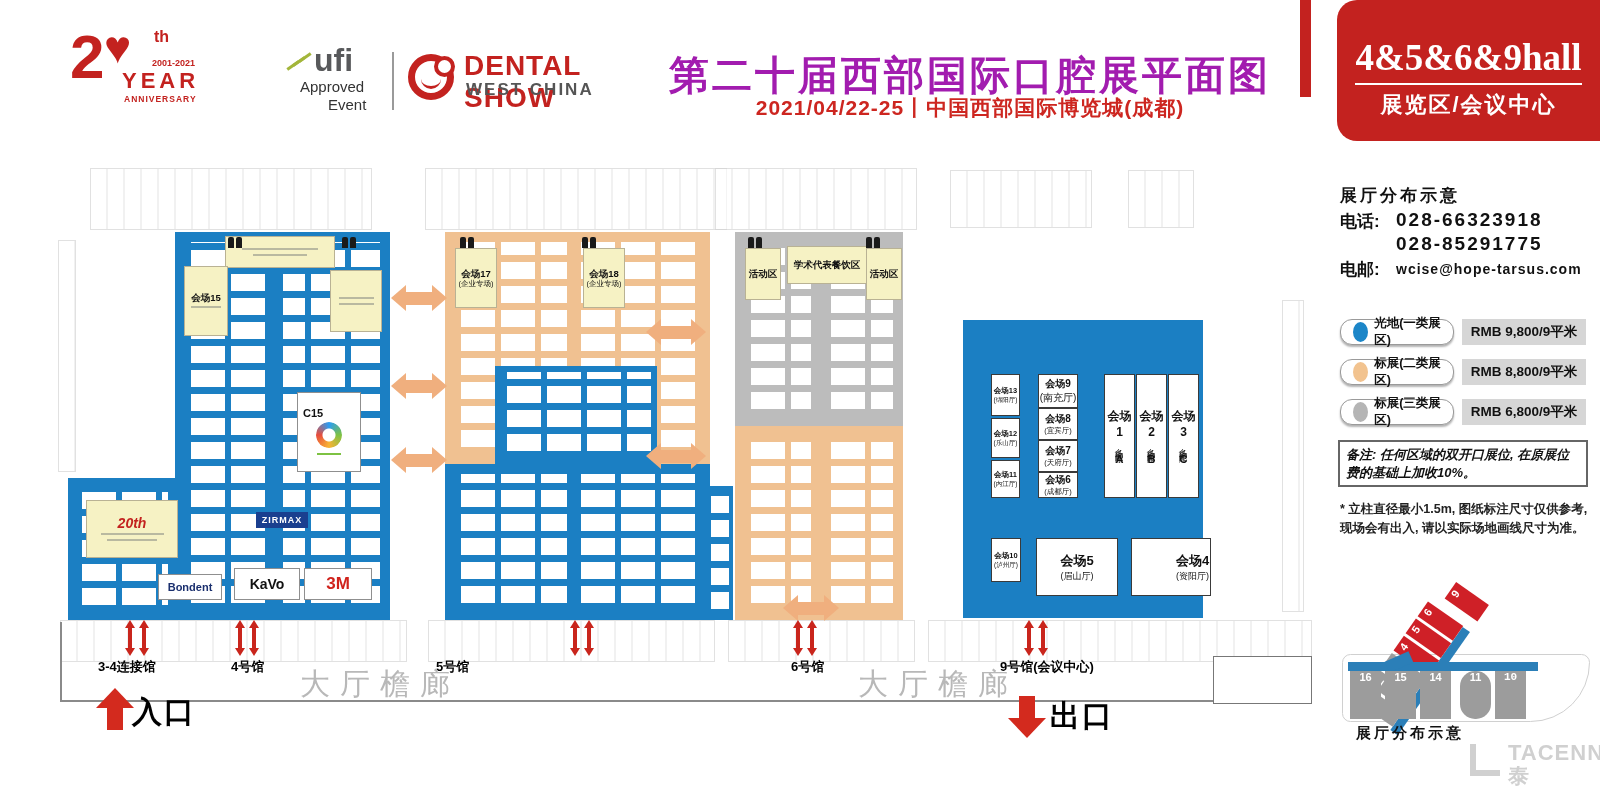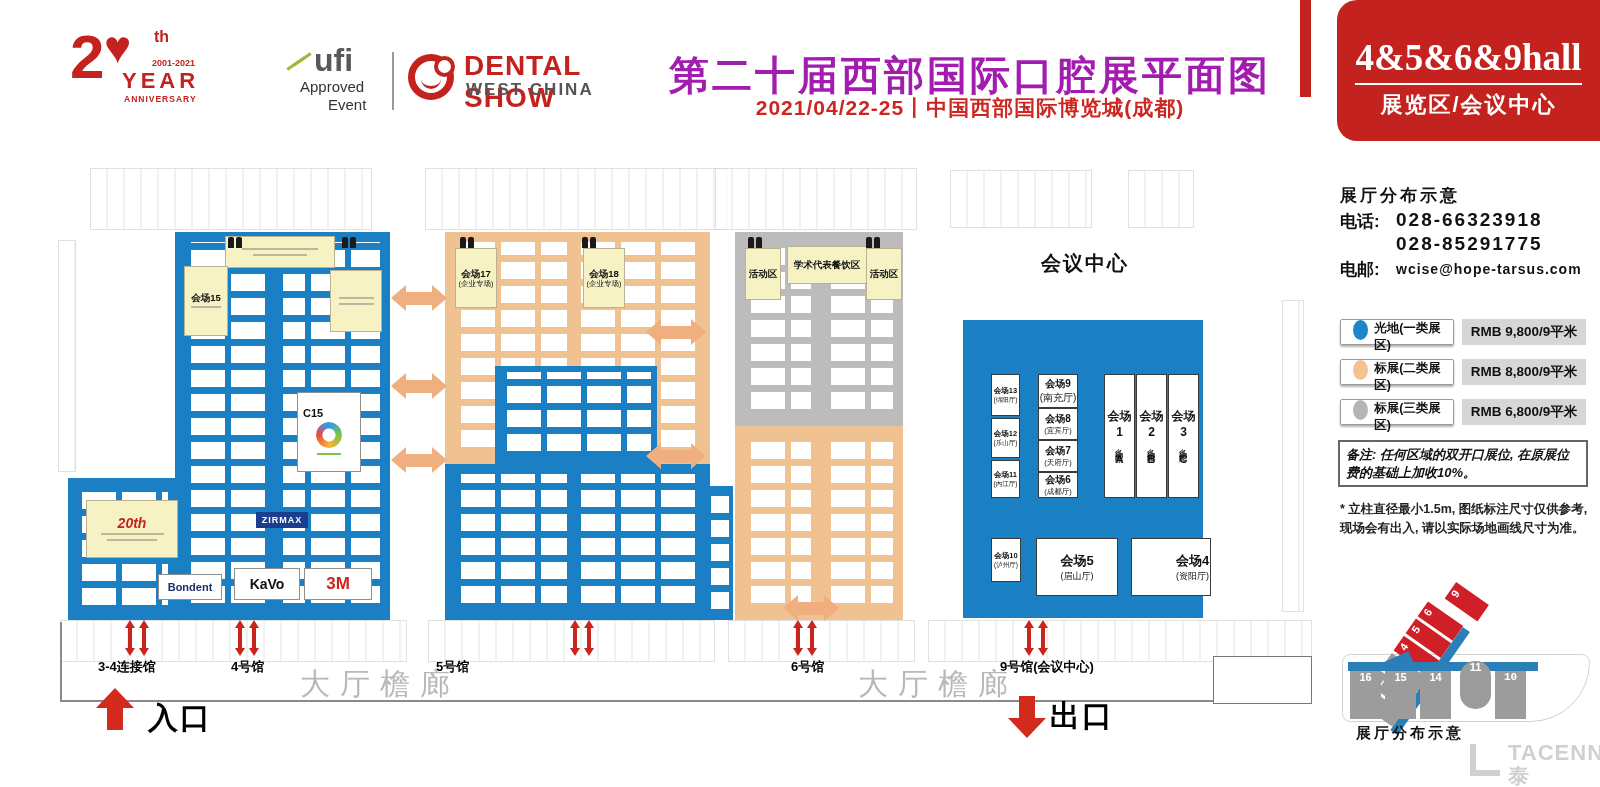--- a/index.html
+++ b/index.html
@@ -14,22 +14,22 @@
   .badge .halls{font-family:"Liberation Serif","DejaVu Serif",serif;font-size:37px;font-weight:bold;margin-top:36px;}
   .badge .rule{height:2px;background:#fff;width:86%;margin:4px auto 5px auto;}
   .badge .blabel{font-size:22px;font-weight:bold;letter-spacing:2px;}
   .heart{color:#c3221f;font-size:46px;line-height:1;}
   .ufi-slash{position:absolute;width:14px;height:3px;background:#a3b63a;transform:rotate(-35deg);}
   
   .contact-h{font-size:17px;font-weight:bold;letter-spacing:3px;}
   .contact-l{font-size:17px;font-weight:bold;}
   .contact-n{font-size:19px;font-weight:bold;letter-spacing:2px;}
   .contact-e{font-size:14px;font-weight:bold;letter-spacing:1px;}
-  .pill{position:absolute;width:114px;height:26px;border:1px solid #9a9a9a;border-radius:2px;background:#fff;
-        box-shadow:0 2px 2px rgba(0,0,0,.3);display:flex;align-items:flex-start;gap:6px;padding-left:12px;box-sizing:border-box;}
+  .pill{position:absolute;width:114px;height:26px;border:1px solid #9a9a9a;border-radius:12px;background:#fff;
+        box-shadow:0 2px 2px rgba(0,0,0,.3);display:flex;align-items:center;gap:6px;padding-left:12px;box-sizing:border-box;}
   .pill .dot{width:16px;height:20px;border-radius:50%;}
   .pill .plabel{font-size:12.5px;font-weight:bold;}
   .price{position:absolute;width:124px;height:26px;background:#d6d6d6;display:flex;align-items:center;justify-content:center;
          font-size:13.5px;font-weight:bold;}
   .c-blue{background:#1c86c8;}.c-orange{background:#f2c38f;}.c-gray{background:#b5b5b5;}
   .notebox{border:2px solid #666;background:#fff;font-size:13px;font-weight:bold;line-height:1.35;padding:4px 6px;box-sizing:border-box;font-style:italic;}
   .footnote{font-size:12.5px;font-weight:bold;line-height:1.5;color:#222;}
   
   .mm-band{background:#2b7fb8;position:absolute;}
   .mm-hall{position:absolute;display:flex;align-items:flex-start;justify-content:center;
@@ -181,21 +181,21 @@
   <div class="abs" style="left:48px;top:114px;width:26px;height:12px;background:#2b7fb8;transform:rotate(-24deg);"></div>
   <div class="mm-hall mm-gray" style="left:12px;top:129px;width:31px;height:48px;">
       <span>16</span>
     </div>
   <div class="mm-hall mm-gray" style="left:47px;top:129px;width:31px;height:48px;">
       <span>15</span>
     </div>
   <div class="mm-hall mm-gray" style="left:82px;top:129px;width:31px;height:48px;">
       <span>14</span>
     </div>
-  <div class="mm-hall mm-gray" style="left:122px;top:119px;width:31px;height:48px;border-radius:15px;">
+  <div class="mm-hall mm-gray" style="left:122px;top:129px;width:31px;height:48px;border-radius:15px;">
       <span>11</span>
     </div>
   <div class="mm-hall mm-gray" style="left:157px;top:129px;width:31px;height:48px;font-family:Liberation Mono, monospace;">
       <span>10</span>
     </div>
   <div class="abs mm-caption" style="left:18px;top:182px;">展厅分布示意</div>
 </div>
 
 <div class="abs" style="left:1470px;top:740px;">
   <div class="abs" style="left:0;top:4px;width:30px;height:32px;border-left:6px solid #d0d0d0;border-bottom:6px solid #d0d0d0;box-sizing:border-box;"></div>
@@ -292,21 +292,20 @@
   <span class="yt">活动区</span>
 </div>
 <div class="ybox" style="left:787px;top:246px;width:80px;height:38px;">
   <span class="yt">学术代表餐饮区</span>
 </div>
 <div class="ybox" style="left:866px;top:248px;width:36px;height:52px;">
   <span class="yt">活动区</span>
 </div>
 
 <div class="abs h9title" style="left:965px;top:250px;width:240px;">
-  <div>会议中心</div>
 </div>
 <div class="hall" style="left:963px;top:320px;width:240px;height:298px;--hc:#1b7fc3;"></div>
 
 <div class="room" style="left:991px;top:374px;width:29px;height:42px;">
   <span class="rn" style="font-size:7.5px;">会场13</span>
     <span style="font-size:6.5px;">(绵阳厅)</span>
 </div>
 <div class="room" style="left:991px;top:418px;width:29px;height:40px;">
   <span class="rn" style="font-size:7.5px;">会场12</span>
     <span style="font-size:6.5px;">(乐山厅)</span>
@@ -411,15 +410,15 @@
 
 <span class="abs hall-label" style="left:98px;top:658px;">3-4连接馆</span>
 <span class="abs hall-label" style="left:231px;top:658px;">4号馆</span>
 <span class="abs hall-label" style="left:436px;top:658px;">5号馆</span>
 <span class="abs hall-label" style="left:791px;top:658px;">6号馆</span>
 <span class="abs hall-label" style="left:1000px;top:658px;">9号馆(会议中心)</span>
 <span class="abs corridor" style="left:300px;top:664px;">大厅檐廊</span>
 <span class="abs corridor" style="left:858px;top:664px;">大厅檐廊</span>
 
 <div class="ent-arrow" style="left:96px;top:688px;"></div>
-<span class="abs gate" style="left:148px;top:692px;margin-top:6px;">入口</span>
+<span class="abs gate" style="left:132px;top:692px;">入口</span>
 <div class="exit-arrow" style="left:1008px;top:694px;"></div>
 <span class="abs gate" style="left:1050px;top:696px;">出口</span>
 
 </body></html>

